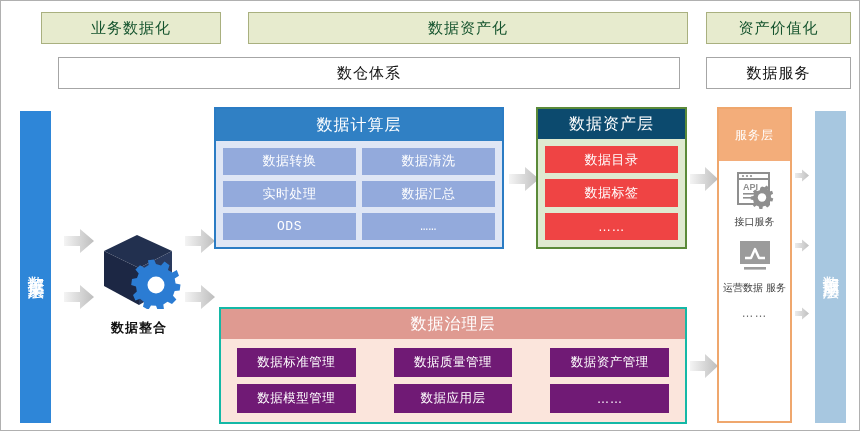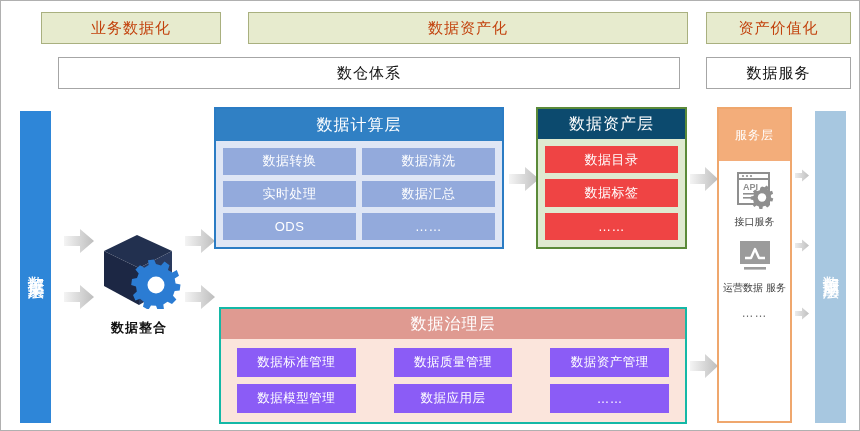--- a/index.html
+++ b/index.html
@@ -24,21 +24,21 @@
   .abs { position: absolute; box-sizing: border-box; }
 
   
   .phase-box {
     background: #e7ebce;
     border: 1px solid #a9b07f;
     display: flex;
     align-items: center;
     justify-content: center;
     font-size: 15px;
-    color: #c2410c;
+    color: #14532d;
     letter-spacing: 1px;
   }
   .sys-box {
     background: #ffffff;
     border: 1px solid #a6a6a6;
     display: flex;
     align-items: center;
     justify-content: center;
     font-size: 15px;
     color: #111111;
@@ -89,21 +89,21 @@
   }
 
   
   .panel-compute { border: 2px solid #2b7cc4; background: #dfe6f5; }
   .panel-compute .panel-title { background: #3080c4; height: 32px; }
   .panel-compute .panel-body {
     grid-template-columns: 1fr 1fr;
     grid-template-rows: 1fr 1fr 1fr;
     background: #dfe6f5;
   }
-  .panel-compute .cell { background: #93aadc; }
+  .panel-compute .cell { background: #93aadc; font-family: Liberation Mono, monospace; }
 
   
   .panel-asset { border: 2px solid #5b8a39; background: #dfead0; }
   .panel-asset .panel-title { background: #0c4a6e; height: 30px; }
   .panel-asset .panel-body {
     grid-template-columns: 1fr;
     grid-template-rows: 1fr 1fr 1fr;
     background: #dfead0;
   }
   .panel-asset .cell { background: #ef4444; }
@@ -111,21 +111,21 @@
   
   .panel-gov { border: 2px solid #14b8a6; background: #fbe5dc; }
   .panel-gov .panel-title { background: #df9a91; height: 30px; }
   .panel-gov .panel-body {
     grid-template-columns: 1fr 1fr 1fr;
     grid-template-rows: 1fr 1fr;
     background: #fbe5dc;
     gap: 7px 38px;
     padding: 9px 16px;
   }
-  .panel-gov .cell { background: #8b5cf6; font-size: 12.5px; }
+  .panel-gov .cell { background: #701a75; font-size: 12.5px; }
 
   
   .panel-service { border: 2px solid #efa76d; background: #ffffff; }
   .panel-service .panel-title { background: #f3ad7a; height: 52px; font-size: 12px; }
   .panel-service .panel-body {
     display: block;
     background: #ffffff;
     padding: 8px 4px;
     text-align: center;
   }

